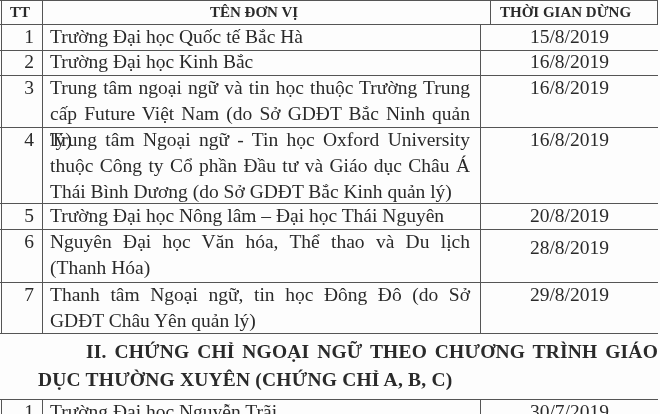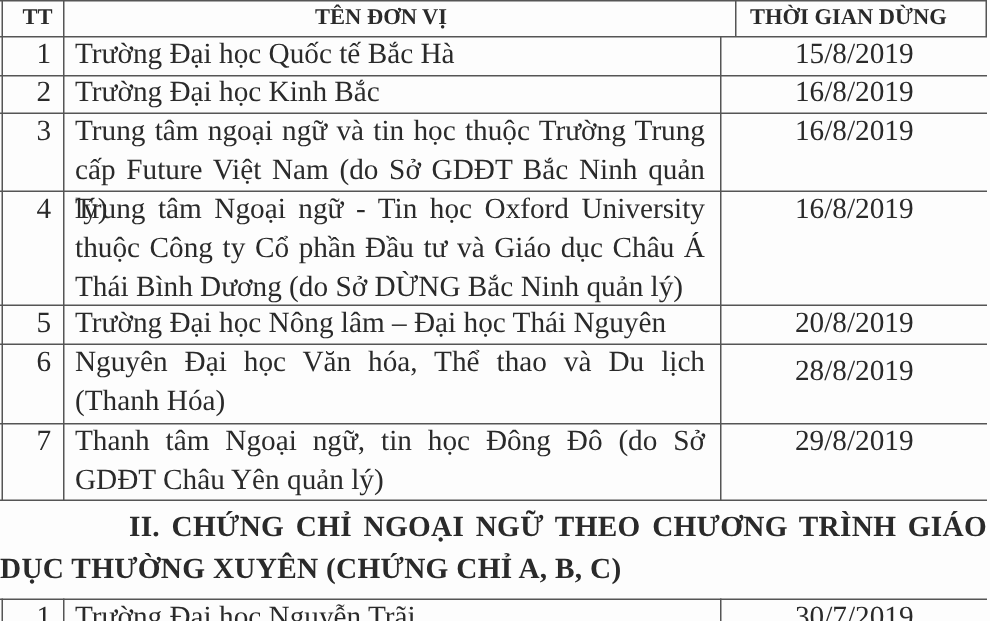--- a/index.html
+++ b/index.html
@@ -18,21 +18,21 @@
   .date { left: 481px; width: 177px; text-align: center; }
   .hdr { font-weight: bold; font-size: 15px; line-height: 24px; top: 0; }
   .line { display: block; }
   .justify-line { display: block; text-align: justify; text-align-last: justify; }
   .section {
     position: absolute; left: 0; width: 658px; top: 338px;
     font-weight: bold; font-size: 19.5px; line-height: 28px;
     letter-spacing: 0.2px;
   }
   .section .l1 { display: block; text-align: justify; text-align-last: justify; padding-left: 86px; }
-  .section .l2 { display: block; }
+  .section .l2 { display: block; padding-left: 38px; }
 </style>
 </head>
 <body>
 
 <div class="tbl">
 
   <div class="hline" style="top:0;width:658px"></div>
   <div class="hline" style="top:24px;width:658px"></div>
   <div class="hline" style="top:50px;width:658px"></div>
   <div class="hline" style="top:75px;width:658px"></div>
@@ -41,21 +41,21 @@
   <div class="hline" style="top:229px;width:658px"></div>
   <div class="hline" style="top:282px;width:658px"></div>
   <div class="hline" style="top:333px;width:658px"></div>
 
   <div class="vline" style="left:1px;top:0;height:334px"></div>
   <div class="vline" style="left:42px;top:0;height:334px"></div>
   <div class="vline" style="left:490px;top:0;height:24px"></div>
   <div class="vline" style="left:480px;top:24px;height:310px"></div>
   <div class="vline" style="left:657px;top:0;height:24px"></div>
 
-  <div class="cell hdr" style="left:10px;width:30px;text-align:center">TT</div>
+  <div class="cell hdr" style="left:0;width:30px;text-align:right">TT</div>
   <div class="cell hdr" style="left:210px;width:200px">TÊN ĐƠN VỊ</div>
   <div class="cell hdr" style="left:500px;width:158px;text-align:left">THỜI GIAN DỪNG</div>
 
   <div class="cell tt" style="top:24px">1</div>
   <div class="cell name" style="top:24px">
     <span class="line">Trường Đại học Quốc tế Bắc Hà</span>
   </div>
   <div class="cell date" style="top:24px">15/8/2019</div>
 
   <div class="cell tt" style="top:49px">2</div>
@@ -68,21 +68,21 @@
   <div class="cell name" style="top:75px">
     <span class="justify-line">Trung tâm ngoại ngữ và tin học thuộc Trường Trung</span>
     <span class="line">cấp Future Việt Nam (do Sở GDĐT Bắc Ninh quản lý)</span>
   </div>
   <div class="cell date" style="top:75px">16/8/2019</div>
 
   <div class="cell tt" style="top:127px">4</div>
   <div class="cell name" style="top:127px">
     <span class="justify-line">Trung tâm Ngoại ngữ - Tin học Oxford University</span>
     <span class="justify-line">thuộc Công ty Cổ phần Đầu tư và Giáo dục Châu Á</span>
-    <span class="line">Thái Bình Dương (do Sở DỪNG Bắc Ninh quản lý)</span>
+    <span class="line">Thái Bình Dương (do Sở GDĐT Bắc Kinh quản lý)</span>
   </div>
   <div class="cell date" style="top:127px">16/8/2019</div>
 
   <div class="cell tt" style="top:203px">5</div>
   <div class="cell name" style="top:203px">
     <span class="line">Trường Đại học Nông lâm – Đại học Thái Nguyên</span>
   </div>
   <div class="cell date" style="top:203px">20/8/2019</div>
 
   <div class="cell tt" style="top:229px">6</div>

